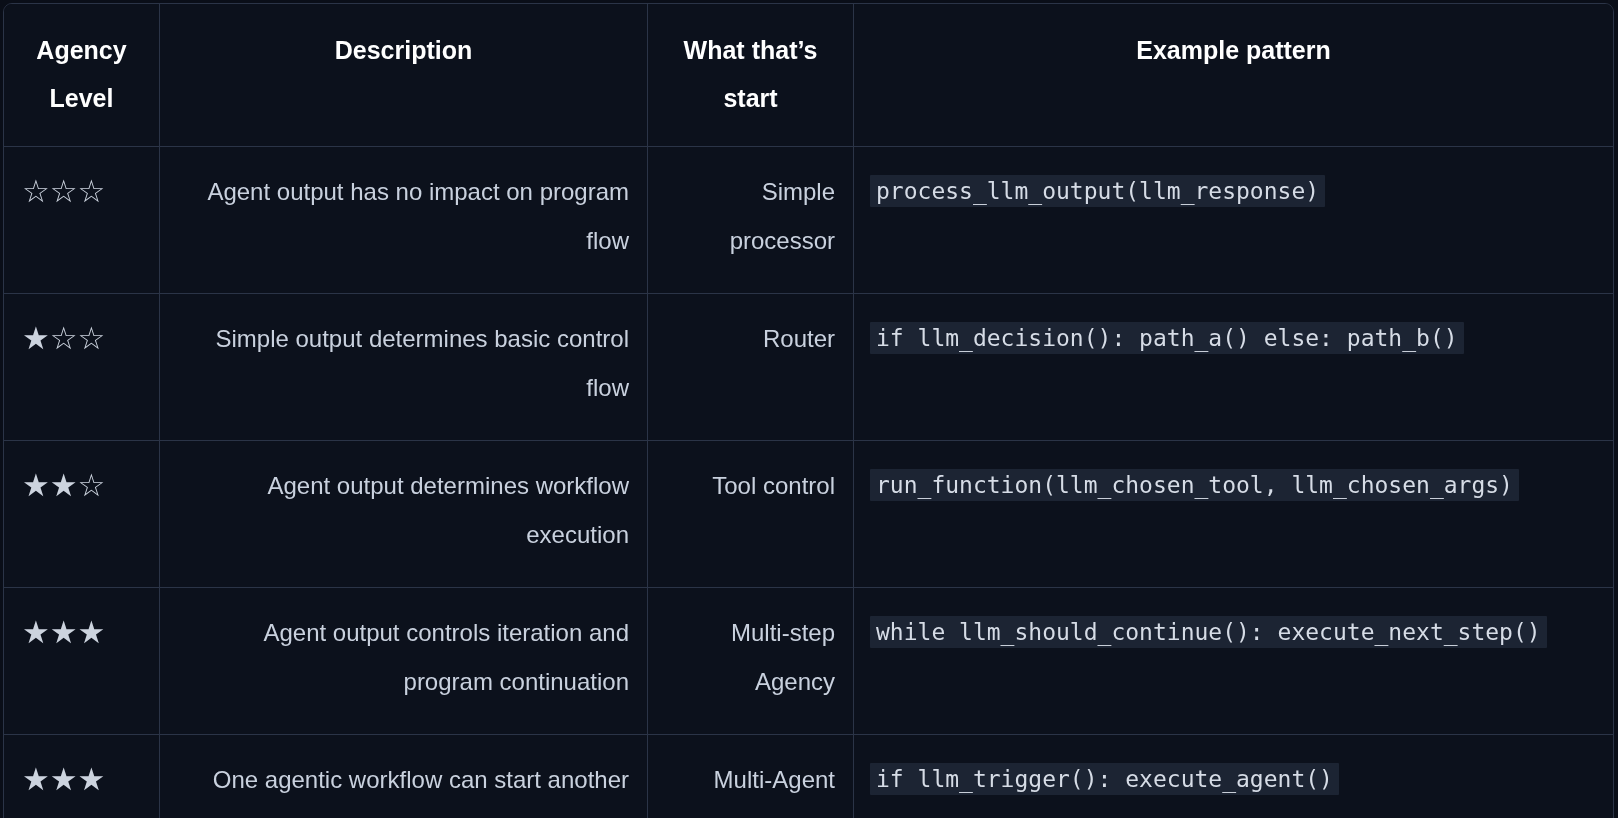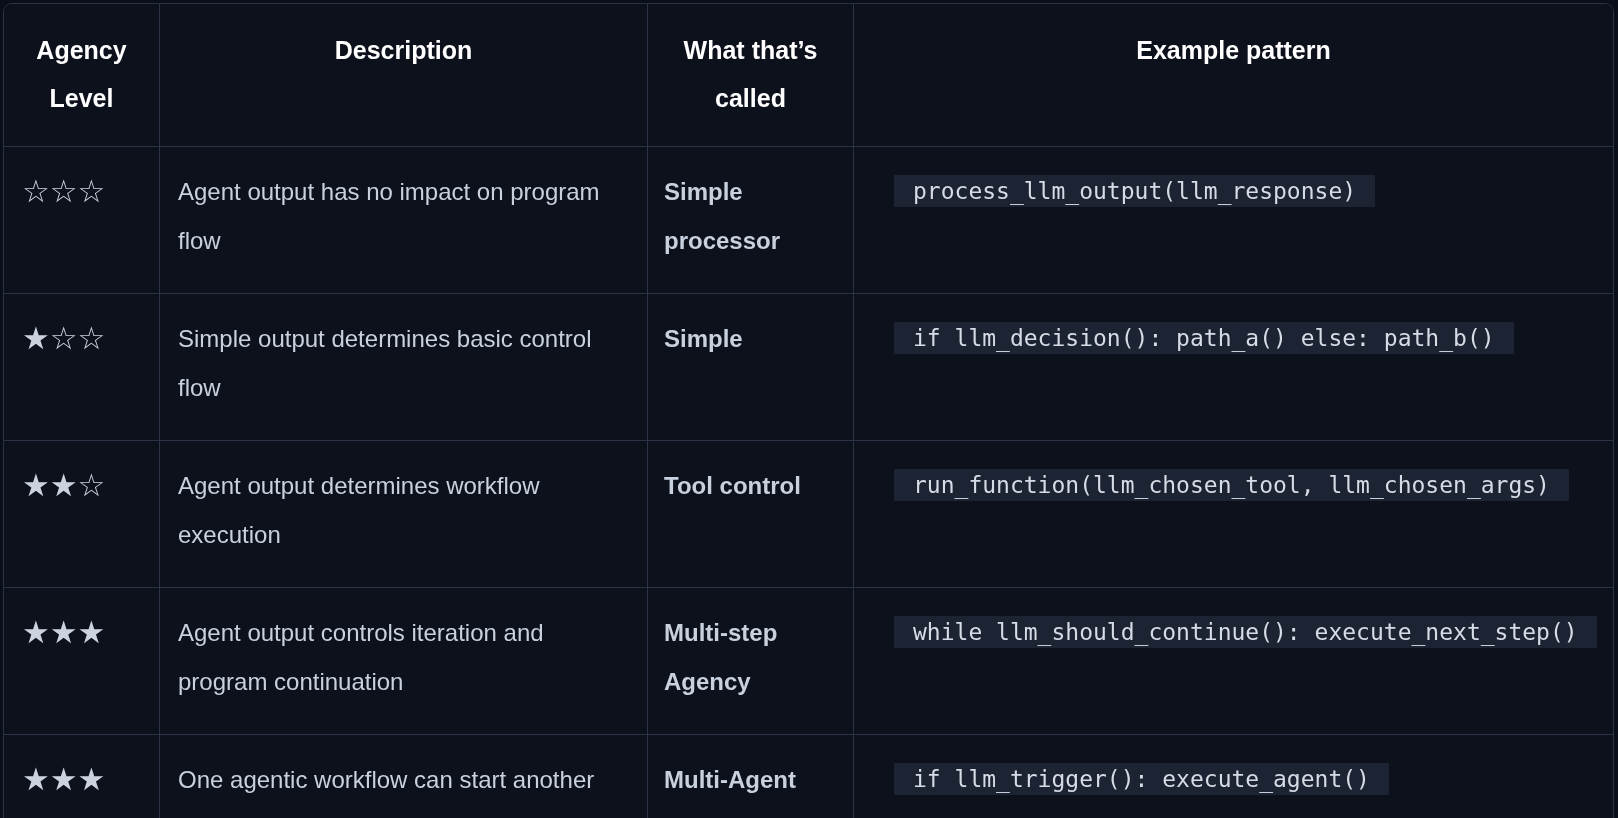--- a/index.html
+++ b/index.html
@@ -88,60 +88,60 @@
     line-height: 49px;
     letter-spacing: 0px;
   }
 
   .cell-desc,
   .cell-called {
     color: #c9d1de;
     font-size: 24px;
     line-height: 49px;
     font-weight: normal;
-  }
-  .cell-called { padding-left: 16px !important; font-weight: bold; }
+    text-align: right;
+  }
+  .cell-called { padding-left: 16px !important; }
 
   .cell-pattern {
     padding-left: 16px !important;
     padding-right: 16px !important;
   }
   .cell-pattern code {
     font-family: "DejaVu Sans Mono", "Liberation Mono", monospace;
     font-size: 23px;
     line-height: 49px;
     color: #d6dce6;
     background: #1c2433;
     border-radius: 1px;
-    padding: 3px 19px;
+    padding: 3px 6px;
     box-decoration-break: clone;
     -webkit-box-decoration-break: clone;
     white-space: normal;
     word-break: break-word;
-    margin-left: 24px;
   }
 </style>
 </head>
 <body>
 
 <div class="page">
 
   <table class="agency-table">
     <colgroup>
       <col class="c-level">
       <col class="c-desc">
       <col class="c-called">
       <col class="c-pat">
     </colgroup>
 
     <thead>
       <tr>
         <th class="h-level">Agency Level</th>
         <th>Description</th>
-        <th>What that’s called</th>
+        <th>What that’s start</th>
         <th>Example pattern</th>
       </tr>
     </thead>
 
     <tbody>
       <tr>
         <td class="cell-level">
           <span class="stars">☆☆☆</span>
         </td>
         <td class="cell-desc">Agent output has no impact on program flow</td>
@@ -149,21 +149,21 @@
         <td class="cell-pattern">
           <code>process_llm_output(llm_response)</code>
         </td>
       </tr>
 
       <tr>
         <td class="cell-level">
           <span class="stars">★☆☆</span>
         </td>
         <td class="cell-desc">Simple output determines basic control flow</td>
-        <td class="cell-called">Simple</td>
+        <td class="cell-called">Router</td>
         <td class="cell-pattern">
           <code>if llm_decision(): path_a() else: path_b()</code>
         </td>
       </tr>
 
       <tr>
         <td class="cell-level">
           <span class="stars">★★☆</span>
         </td>
         <td class="cell-desc">Agent output determines workflow execution</td>

